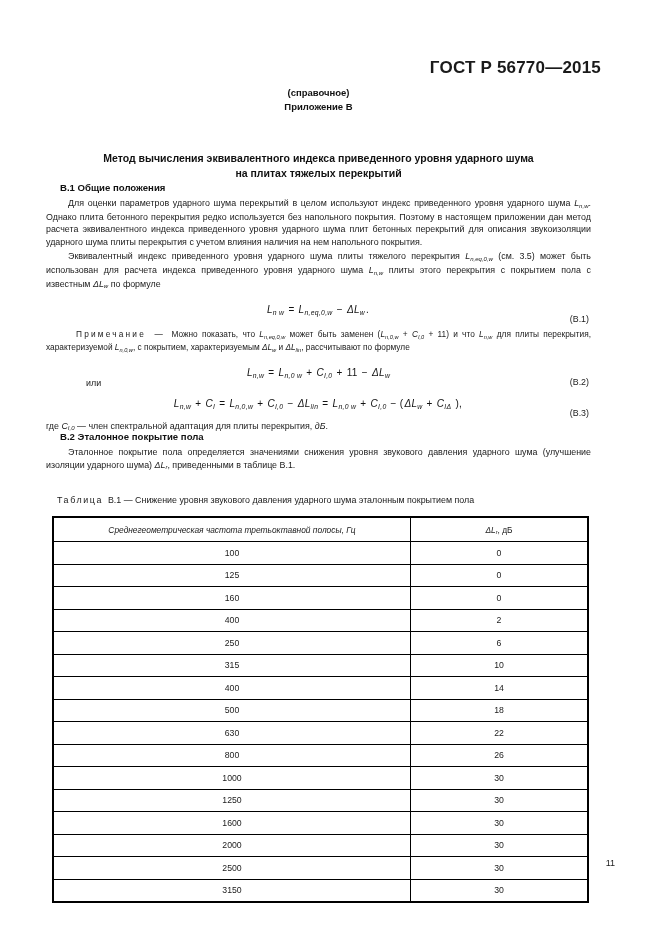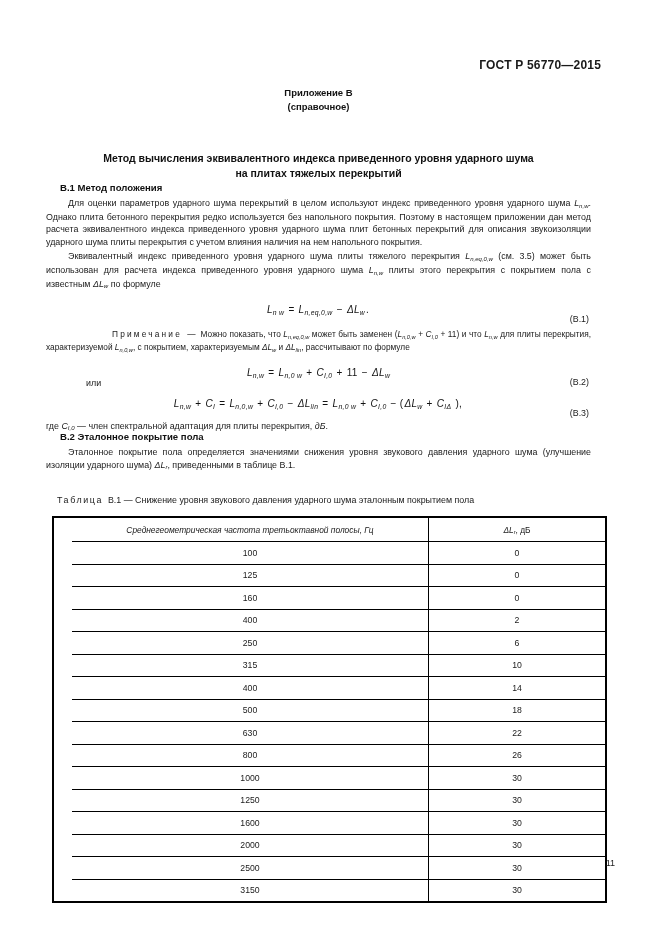--- a/index.html
+++ b/index.html
@@ -22,21 +22,21 @@
     position: absolute;
     left: 46px;
     top: 0;
     width: 545px;
   }
   
   .doc-header {
     position: absolute;
     top: 58px;
     right: 60px;
-    font-size: 12px;
+    font-size: 17px;
     font-weight: bold;
     letter-spacing: 0.2px;
     color: #1a1a1a;
     white-space: nowrap;
   }
   
   .annex-block {
     position: absolute;
     top: 86px;
     left: 0;
@@ -77,21 +77,20 @@
   .note {
     font-size: 8.3px;
     line-height: 12.2px;
     text-align: justify;
     color: #1a1a1a;
     margin: 0;
     text-indent: 30px;
   }
   .note .nlabel {
     letter-spacing: 2.2px;
-    margin-left: 36px;
   }
   .ili {
     font-size: 8.9px;
     color: #1a1a1a;
     margin: 0 0 0 40px;
   }
   .gde {
     font-size: 8.9px;
     line-height: 12.6px;
     color: #1a1a1a;
@@ -187,32 +186,32 @@
 </head>
 <body>
 
 <div class="page">
 
   <div class="doc-header">ГОСТ Р 56770—2015</div>
 
   <div class="page-inner">
 
     <div class="annex-block">
+      <div>(справочное)</div>
       <div>Приложение В</div>
-      <div>(справочное)</div>
     </div>
 
     <div class="main-title">
       <div>Метод вычисления эквивалентного индекса приведенного уровня ударного шума</div>
       <div>на плитах тяжелых перекрытий</div>
     </div>
 
     <div style="position:absolute; top:182px; left:0; width:545px;">
 
-      <div class="sec-head">В.1 Метод положения</div>
+      <div class="sec-head">В.1 Общие положения</div>
 
       <p class="body"><span>Для оценки параметров ударного шума перекрытий в целом используют индекс приведенного уровня ударного шума </span><i class="v"><span>L</span><sub>n,w</sub></i><span>. Однако плита бетонного перекрытия редко используется без напольного покрытия. Поэтому в настоящем приложении дан метод расчета эквивалентного индекса приведенного уровня ударного шума плит бетонных перекрытий для описания звукоизоляции ударного шума плиты перекрытия с учетом влияния наличия на нем напольного покрытия.</span></p>
 
       <p class="body" style="margin-top:2px;"><span>Эквивалентный индекс приведенного уровня ударного шума плиты тяжелого перекрытия </span><i class="v"><span>L</span><sub>n,eq,0,w</sub></i><span> (см. 3.5) может быть использован для расчета индекса приведенного уровня ударного шума </span><i class="v"><span>L</span><sub>n,w</sub></i><span> плиты этого перекрытия с покрытием пола с известным </span><i class="v"><span>ΔL</span><sub>w</sub></i><span> по формуле</span></p>
 
       <div class="formula-row" style="margin-top:13px;">
         <span class="formula">
           <i>L</i><sub>n&nbsp;w</sub><span class="op"> = </span><i>L</i><sub>n,eq,0,w</sub><span class="op"> − </span><i>ΔL</i><sub>w</sub><span class="op">.</span>
         </span>
         <span class="fnum">(В.1)</span>
@@ -241,21 +240,21 @@
     </div>
 
     <div style="position:absolute; top:431px; left:0; width:545px;">
       <div class="sec-head">В.2 Эталонное покрытие пола</div>
       <p class="body"><span>Эталонное покрытие пола определяется значениями снижения уровня звукового давления ударного шума (улучшение изоляции ударного шума) </span><i class="v"><span>ΔL</span><sub>r</sub></i><span>, приведенными в таблице В.1.</span></p>
     </div>
 
     <div style="position:absolute; top:484px; left:0; width:545px;">
       <p class="table-caption"><span class="tlabel">Таблица</span>&nbsp;&nbsp;<span>В.1</span> <span>— Снижение уровня звукового давления ударного шума эталонным покрытием пола</span></p>
 
-      <div class="tbl-wrap" style="margin-top:10px; margin-left:6px;padding-left:18px;">
+      <div class="tbl-wrap" style="margin-top:10px; margin-left:6px;">
         <table class="data">
           <thead>
             <tr>
               <th style="width:356px;">Среднегеометрическая частота третьоктавной полосы, Гц</th>
               <th class="hdr-right"><i class="v"><span>ΔL</span><sub>r</sub></i><span>, дБ</span></th>
             </tr>
           </thead>
           <tbody>
             <tr>
                 <td>100</td>

